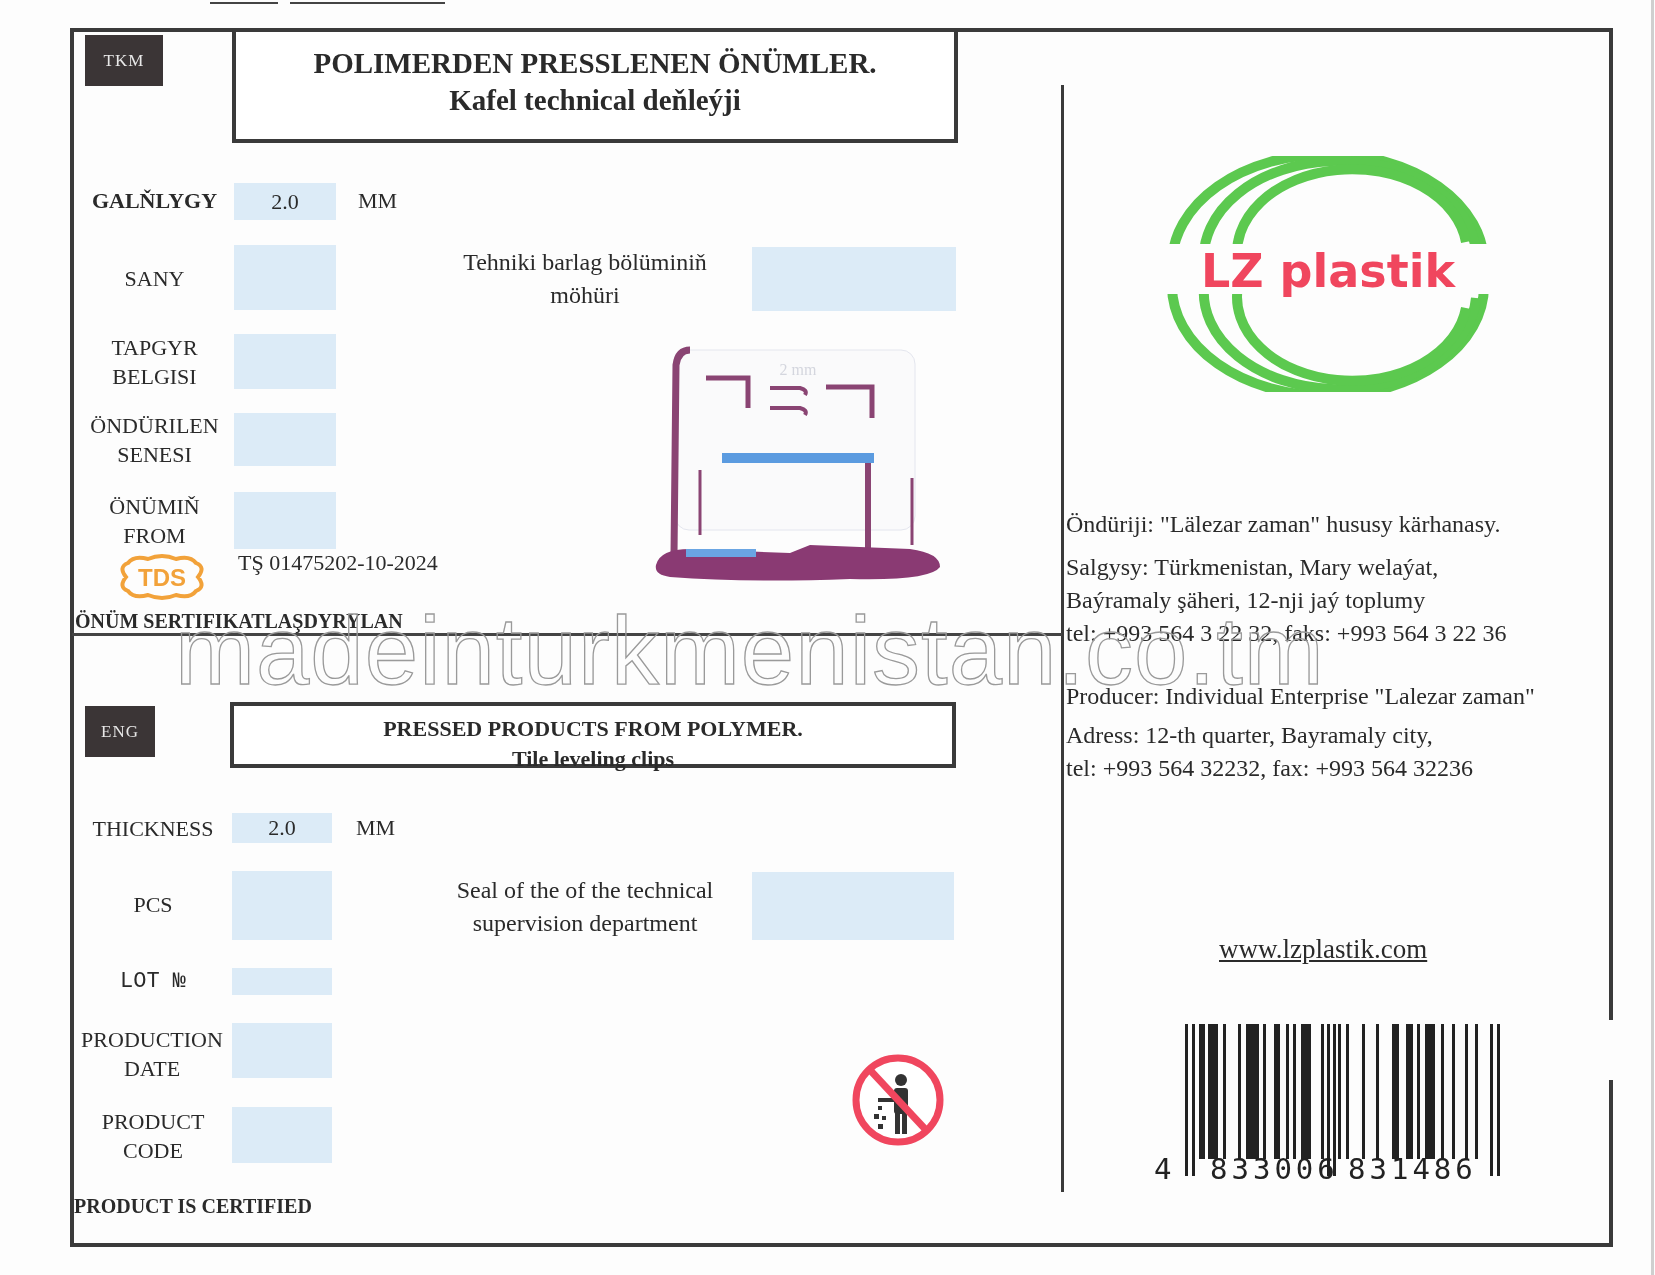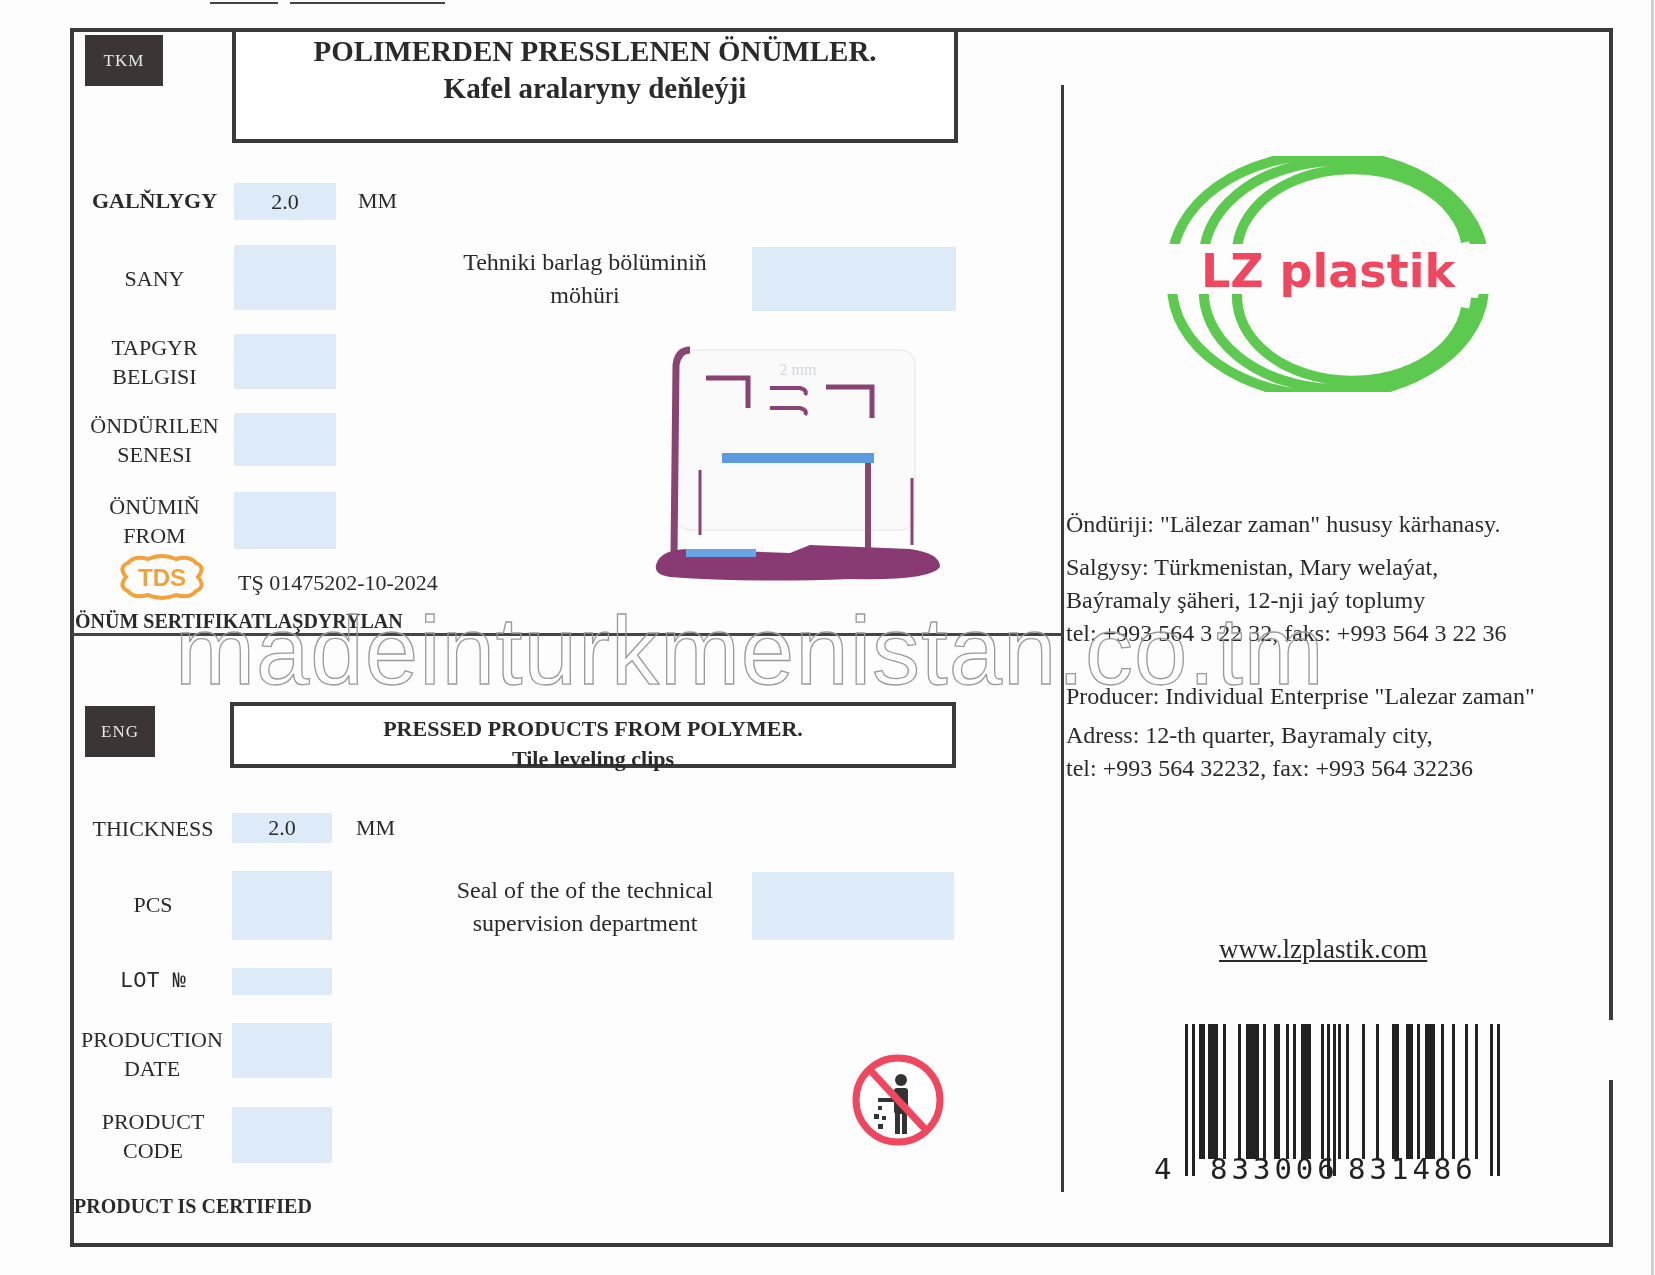--- a/index.html
+++ b/index.html
@@ -35,22 +35,22 @@
 <div class="abs top-stub" style="left:210px;width:68px;"></div>
 <div class="abs top-stub" style="left:290px;width:155px;"></div>
 
 <div class="abs frame"></div>
 <div class="abs frame-gap"></div>
 <div class="abs vdiv"></div>
 <div class="abs hdiv"></div>
 
 <div class="abs lang-badge" style="left:85px;top:35px;width:78px;height:51px;">TKM</div>
 <div class="abs title-box" style="left:232px;top:28px;width:718px;height:107px;">
-  <div style="font-size:29px;margin-top:3px;">POLIMERDEN PRESSLENEN ÖNÜMLER.</div>
-  <div style="font-size:29px;margin-top:4px;">Kafel aralaryny deňleýji</div>
+  <div style="font-size:29px;margin-top:15px;">POLIMERDEN PRESSLENEN ÖNÜMLER.</div>
+  <div style="font-size:29px;margin-top:4px;">Kafel technical deňleýji</div>
 </div>
 
 <div class="abs lbl" style="left:82px;top:186px;width:145px;font-weight:bold;">GALŇLYGY</div>
 <div class="abs field" style="left:234px;top:183px;width:102px;height:37px;line-height:37px;">2.0</div>
 <div class="abs unit" style="left:358px;top:188px;">MM</div>
 
 <div class="abs lbl" style="left:82px;top:264px;width:145px;">SANY</div>
 <div class="abs field" style="left:234px;top:245px;width:102px;height:65px;"></div>
 
 <div class="abs lbl" style="left:82px;top:333px;width:145px;">
@@ -76,21 +76,21 @@
   <div>möhüri</div>
 </div>
 <div class="abs field" style="left:752px;top:247px;width:204px;height:64px;"></div>
 
 <div class="abs" style="left:114px;top:553px;width:96px;height:48px;">
   <svg width="96" height="48" viewBox="0 0 96 48">
     <path d="M12 24 Q4 14 14 10 Q20 2 34 6 Q48 0 62 6 Q76 2 82 10 Q92 14 84 24 Q92 34 82 38 Q76 46 62 42 Q48 48 34 42 Q20 46 14 38 Q4 34 12 24 Z" fill="none" stroke="#f2a23a" stroke-width="4"></path>
     <text x="48" y="33" text-anchor="middle" font-family="Liberation Sans, sans-serif" font-weight="bold" font-size="24" fill="#f2a23a">TDS</text>
   </svg>
 </div>
-<div class="abs" style="left:238px;top:570px;font-size:22px;">TŞ 01475202-10-2024</div>
+<div class="abs" style="left:238px;top:550px;font-size:22px;">TŞ 01475202-10-2024</div>
 <div class="abs cert" style="left:75px;top:610px;">ÖNÜM SERTIFIKATLAŞDYRYLAN</div>
 
 <div class="abs" style="left:650px;top:345px;width:300px;height:240px;">
   <svg width="300" height="240" viewBox="0 0 300 240">
     <rect x="25" y="5" width="240" height="180" rx="14" fill="#fafafb" stroke="#e4e6ee" stroke-width="1"></rect>
     <path d="M40 5 Q28 5 26 20 L24 210" fill="none" stroke="#8a4473" stroke-width="7"></path>
     <text x="148" y="30" text-anchor="middle" font-size="16" fill="#d4d6de">2 mm</text>
     <path d="M56 33 H98 V63" fill="none" stroke="#8a4473" stroke-width="5"></path>
     <path d="M120 43 H150 Q158 45 155 50 M120 63 H150 Q158 65 155 70" fill="none" stroke="#8a4473" stroke-width="4"></path>
     <path d="M176 42 H222 V73" fill="none" stroke="#8a4473" stroke-width="5"></path>

